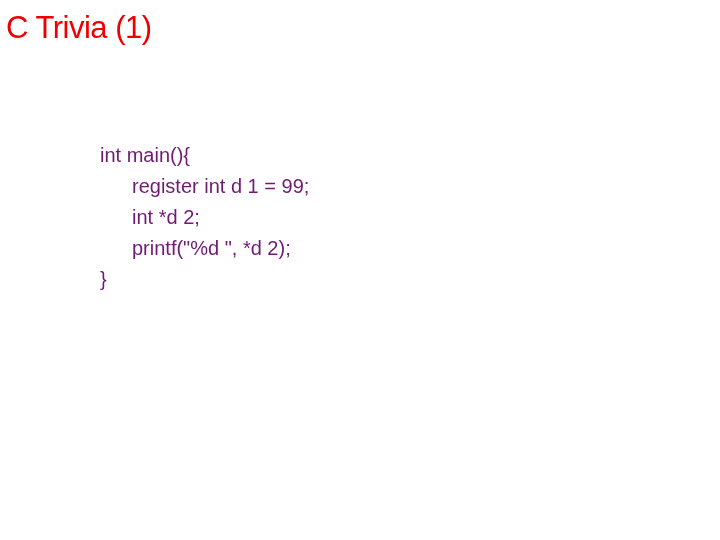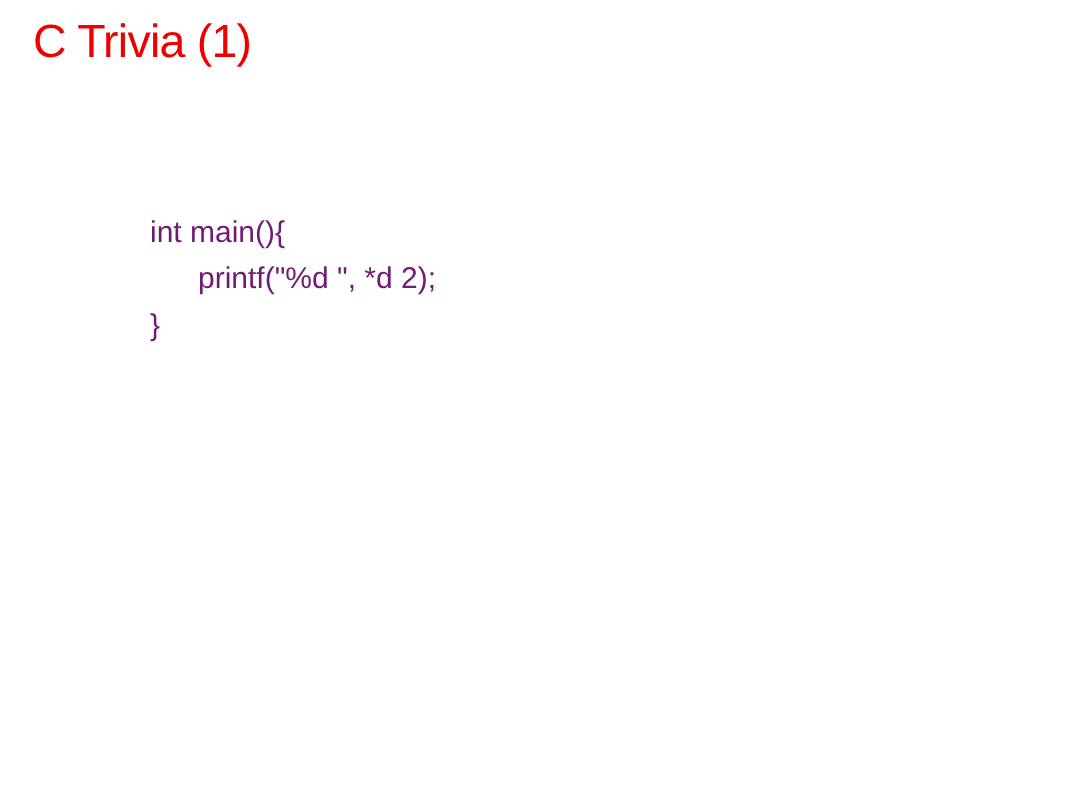--- a/index.html
+++ b/index.html
@@ -14,21 +14,20 @@
       font-family: Tahoma, Verdana, Geneva, sans-serif;
       position: relative;
       overflow: hidden;
     }
     .slide-title {
       color: #ee0000;
       font-size: 31px;
       font-weight: 400;
       padding: 10px 6px;
       letter-spacing: -0.5px;
-      margin-left: 16px;
     }
     .code-block {
       position: absolute;
       left: 100px;
       top: 140px;
       color: #701a75;
       font-size: 20px;
       line-height: 1.55;
     }
     .code-line-outer {
@@ -39,15 +38,17 @@
       padding-left: 32px;
     }
   </style>
 </head>
 <body>
 
 <div class="slide-title">C Trivia (1)</div>
 
 <div class="code-block">
   <span class="code-line-outer">int main(){</span>
+  <span class="code-line-inner">register int d 1 = 99;</span>
+  <span class="code-line-inner">int *d 2;</span>
   <span class="code-line-inner">printf("%d ", *d 2);</span>
   <span class="code-line-outer">}</span>
 </div>
 
 </body></html>

